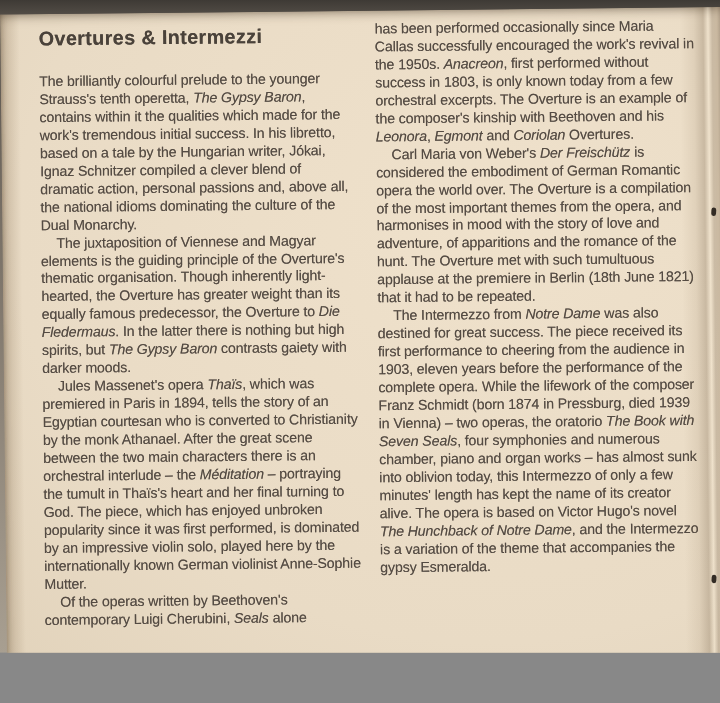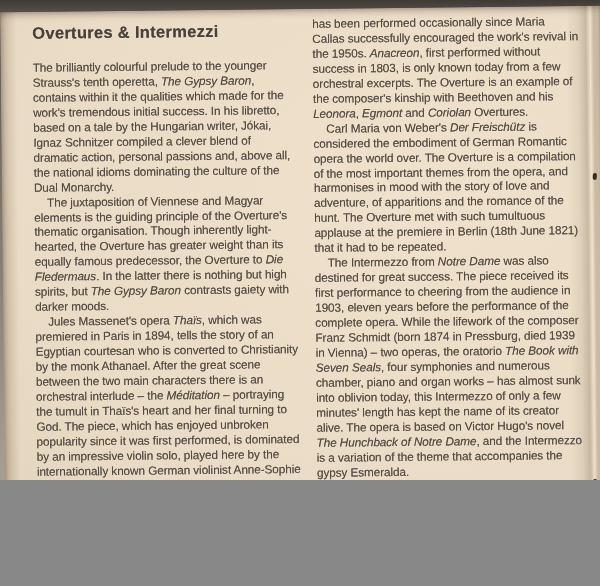--- a/index.html
+++ b/index.html
@@ -1,17 +1,17 @@
 <!DOCTYPE html>
 <html style="--text-color: #544b43; --title-color: #4a423a;"><head>
 <meta charset="utf-8">
 <style>
   html,body{margin:0;padding:0;background:#888;}
   .stage{
-    position:relative;width:600px;height:480px;overflow:hidden;
+    position:relative;width:600px;height:544px;overflow:hidden;
     font-family:"Liberation Sans","DejaVu Sans",sans-serif;
   }
   .photo-bg{
     position:absolute;inset:0;
     background:linear-gradient(180deg,#3e3a35 0%,#59534c 3%,#756d63 30%,#8d8478 62%,#a89f91 100%);
   }
   .page{
     position:absolute;left:3px;top:9px;width:600px;height:570px;
     transform:rotate(-0.6deg);transform-origin:50% 50%;
     background:
@@ -59,21 +59,21 @@
 <body>
 
 <div class="stage">
   <div class="photo-bg"></div>
   <div class="page">
     <h1 class="title">Overtures &amp; Intermezzi</h1>
     <div class="col col-left">
         <p class="para"><span>The brilliantly colourful prelude to the younger Strauss's tenth operetta, </span><i>The Gypsy Baron</i><span>, contains within it the qualities which made for the work's tremendous initial success. In his libretto, based on a tale by the Hungarian writer, Jókai, Ignaz Schnitzer compiled a clever blend of dramatic action, personal passions and, above all, the national idioms dominating the culture of the Dual Monarchy.</span></p>
         <p class="para indent"><span>The juxtaposition of Viennese and Magyar elements is the guiding principle of the Overture's thematic organisation. Though inherently light-hearted, the Overture has greater weight than its equally famous predecessor, the Overture to </span><i>Die Fledermaus</i><span>. In the latter there is nothing but high spirits, but </span><i>The Gypsy Baron</i><span> contrasts gaiety with darker moods.</span></p>
         <p class="para indent"><span>Jules Massenet's opera </span><i>Thaïs</i><span>, which was premiered in Paris in 1894, tells the story of an Egyptian courtesan who is converted to Christianity by the monk Athanael. After the great scene between the two main characters there is an orchestral interlude – the </span><i>Méditation</i><span> – portraying the tumult in Thaïs's heart and her final turning to God. The piece, which has enjoyed unbroken popularity since it was first performed, is dominated by an impressive violin solo, played here by the internationally known German violinist Anne-Sophie Mutter.</span></p>
-        <p class="para indent"><span>Of the operas written by Beethoven's contemporary Luigi Cherubini, </span><i>Seals</i><span> made</span></p>
+        <p class="para indent"><span>Of the operas written by Beethoven's contemporary Luigi Cherubini, </span><i>Seals</i><span> alone</span></p>
       </div>
     <div class="col col-right">
         <p class="para"><span>has been performed occasionally since Maria Callas successfully encouraged the work's revival in the 1950s. </span><i>Anacreon</i><span>, first performed without success in 1803, is only known today from a few orchestral excerpts. The Overture is an example of the composer's kinship with Beethoven and his </span><i>Leonora</i><span>, </span><i>Egmont</i><span> and </span><i>Coriolan</i><span> Overtures.</span></p>
         <p class="para indent"><span>Carl Maria von Weber's </span><i>Der Freischütz</i><span> is considered the embodiment of German Romantic opera the world over. The Overture is a compilation of the most important themes from the opera, and harmonises in mood with the story of love and adventure, of apparitions and the romance of the hunt. The Overture met with such tumultuous applause at the premiere in Berlin (18th June 1821) that it had to be repeated.</span></p>
         <p class="para indent"><span>The Intermezzo from </span><i>Notre Dame</i><span> was also destined for great success. The piece received its first performance to cheering from the audience in 1903, eleven years before the performance of the complete opera. While the lifework of the composer Franz Schmidt (born 1874 in Pressburg, died 1939 in Vienna) – two operas, the oratorio </span><i>The Book with Seven Seals</i><span>, four symphonies and numerous chamber, piano and organ works – has almost sunk into oblivion today, this Intermezzo of only a few minutes' length has kept the name of its creator alive. The opera is based on Victor Hugo's novel </span><i>The Hunchback of Notre Dame</i><span>, and the Intermezzo is a variation of the theme that accompanies the gypsy Esmeralda.</span></p>
       </div>
     <div class="pagenum">2</div>
     <div class="fold"></div>
     <div class="staple staple-top"></div>
     <div class="staple staple-bottom"></div>

